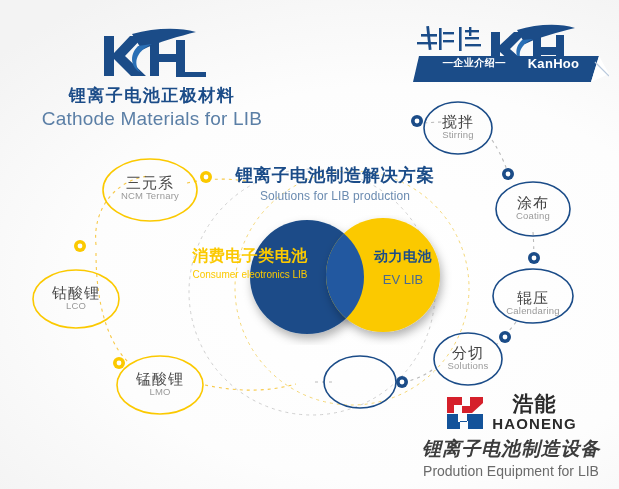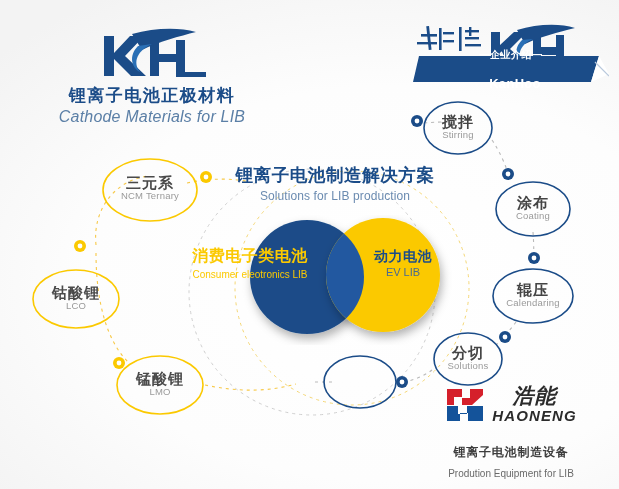--- a/index.html
+++ b/index.html
@@ -17,60 +17,59 @@
   .abs{position:absolute;}
 
   
   #brand-tl{left:28px;top:26px;width:248px;text-align:center;}
   #brand-tl .cn{
     font-size:17px;font-weight:bold;color:#1B4C88;letter-spacing:1.5px;
     margin-top:2px;
     text-align:center;
   }
   #brand-tl .en{
-    font-size:16px;color:#5b7fa6;letter-spacing:.2px;margin-top:1px;font-style:italic;
+    font-size:19px;color:#5b7fa6;letter-spacing:.2px;margin-top:1px;
   }
 
   
   #brand-tr{right:6px;top:18px;width:200px;height:68px;}
   #banner-txt{
     position:absolute;left:0;top:38px;width:196px;height:26px;
-    display:flex;align-items:center;justify-content:center;gap:14px;
+    display:flex;justify-content:center;gap:14px;
     color:#ffffff;font-size:10px;font-weight:bold;letter-spacing:.5px;
     pointer-events:none;
-    flex-direction:column;
   }
   #banner-txt .kanhoo{font-size:13px;letter-spacing:.3px;padding-left:8px;}
 
   
   #headline{left:205px;top:163px;width:260px;text-align:center;}
   #headline .cn{font-size:17.5px;font-weight:bold;color:#1B4C88;letter-spacing:.6px;}
   #headline .en{font-size:12px;color:#6b8bb0;margin-top:2px;letter-spacing:.1px;}
 
   
   .venn-label{text-align:center;}
   #lbl-consumer{left:160px;top:246px;width:180px;}
   #lbl-consumer .cn{font-size:16px;font-weight:bold;color:#FBC900;letter-spacing:.5px;}
   #lbl-consumer .en{font-size:10px;color:#FBC900;margin-top:2px;}
   #lbl-ev{left:340px;top:248px;width:126px;}
   #lbl-ev .cn{font-size:14px;font-weight:bold;color:#1B4C88;letter-spacing:.5px;}
-  #lbl-ev .en{font-size:11px;color:#4a6a8f;margin-top:0;}
+  #lbl-ev .en{font-size:13px;color:#4a6a8f;margin-top:6px;}
 
   
   .node{text-align:center;pointer-events:auto;}
-  .node .cn{font-size:15px;font-weight:bold;color:#4a4a4a;letter-spacing:1px;line-height:1.05;}
+  .node .cn{font-size:15px;font-weight:normal;color:#4a4a4a;letter-spacing:1px;line-height:1.05;}
   .node .en{font-size:9.5px;color:#9a9a9a;letter-spacing:.2px;margin-top:-1px;}
   .node.blue .cn{color:#444;}
   .node.blue .en{color:#9a9a9a;}
 
   
   #brand-br{right:8px;bottom:10px;width:200px;text-align:center;}
-  #brand-br .cn{font-size:12px;font-weight:bold;color:#3d3d3d;letter-spacing:.8px;margin-top:20px;}
-  #brand-br .en{font-size:10px;color:#6a6a6a;margin-top:7px;}
-  #haoneng-row{display:flex;align-items:center;justify-content:center;gap:7px;font-style:italic;}
+  #brand-br .cn{font-size:19px;font-weight:bold;color:#3d3d3d;letter-spacing:.8px;margin-top:4px;font-style:italic;}
+  #brand-br .en{font-size:14px;color:#6a6a6a;margin-top:1px;}
+  #haoneng-row{display:flex;align-items:center;justify-content:center;gap:7px;}
   #haoneng-text .hn-cn{font-size:21px;font-weight:bold;color:#2b2b2b;letter-spacing:1px;line-height:1;}
   #haoneng-text .hn-en{font-size:15px;font-weight:bold;color:#2b2b2b;letter-spacing:1.1px;margin-top:1px;}
 </style>
 </head>
 <body>
 
 <div id="stage">
 
   <svg class="abs" style="left:0;top:0;" width="619" height="489">
 
@@ -215,21 +214,21 @@
   </div>
 
   <div class="abs node blue" style="left:424px;top:114px;width:68px;">
     <div class="cn">搅拌</div>
     <div class="en">Stirring</div>
   </div>
   <div class="abs node blue" style="left:499px;top:195px;width:68px;">
     <div class="cn">涂布</div>
     <div class="en">Coating</div>
   </div>
-  <div class="abs node blue" style="left:495px;top:282px;width:76px;">
+  <div class="abs node blue" style="left:495px;top:290px;width:76px;">
     <div class="cn">辊压</div>
     <div class="en">Calendaring</div>
   </div>
   <div class="abs node blue" style="left:434px;top:345px;width:68px;">
     <div class="cn">分切</div>
     <div class="en">Solutions</div>
   </div>
 
   <div class="abs" id="brand-br">
     <div id="haoneng-row">

